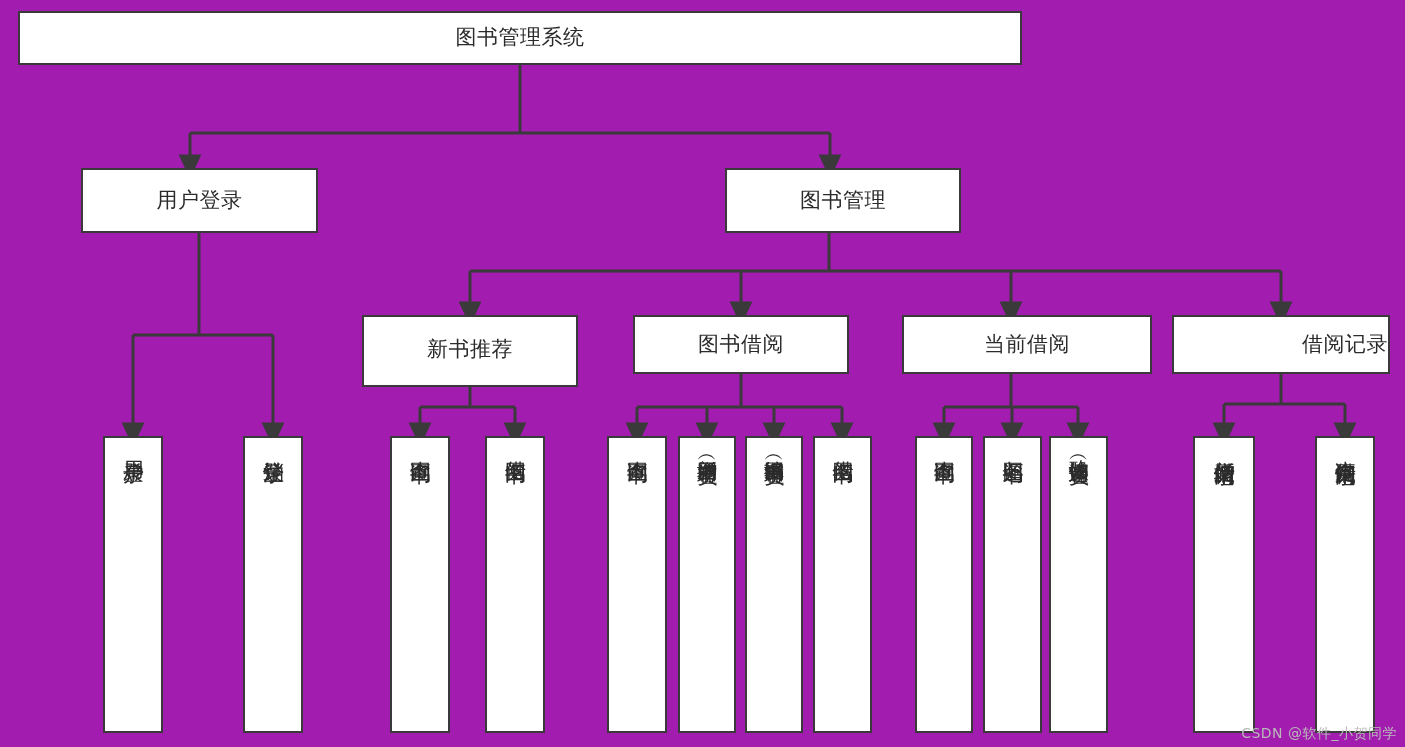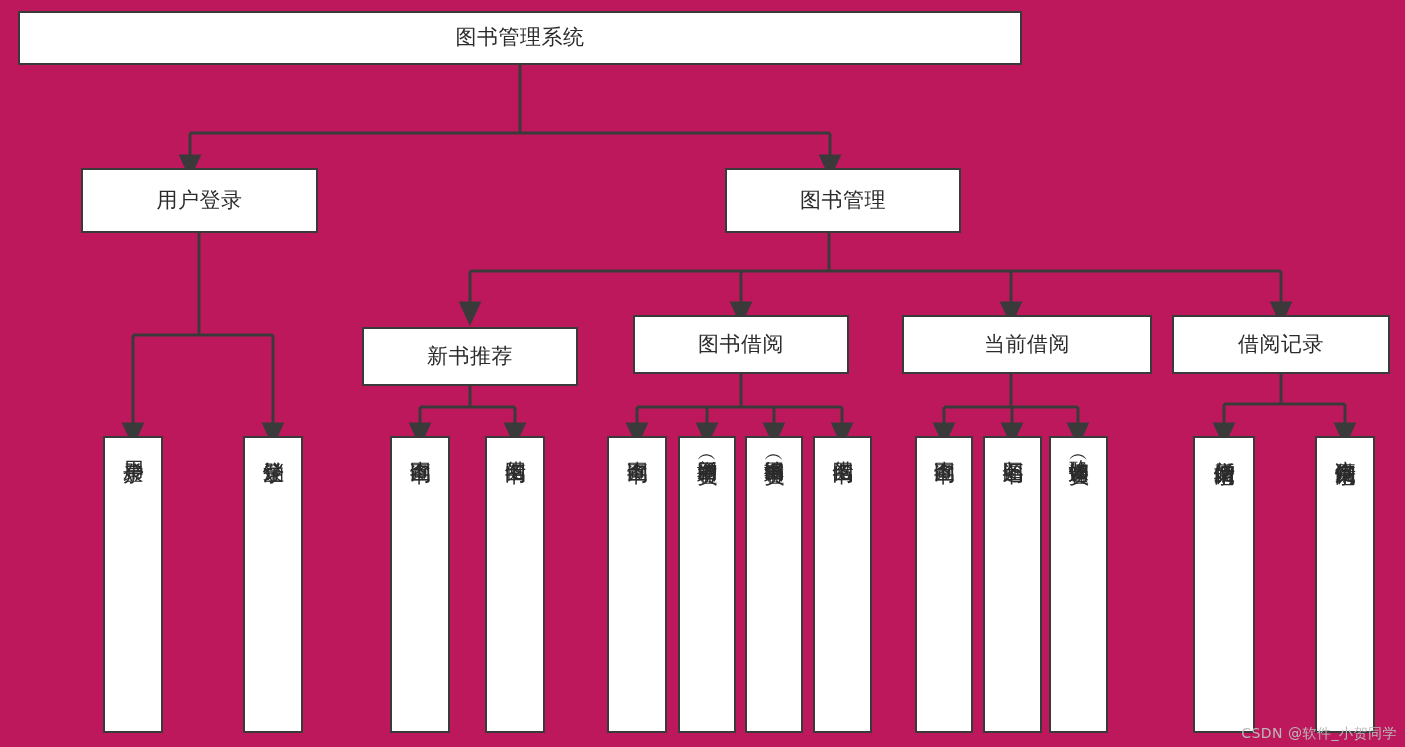--- a/index.html
+++ b/index.html
@@ -8,21 +8,21 @@
     padding: 0;
     background: #ffffff;
   }
   body {
     font-family: "DejaVu Sans", "Liberation Sans", sans-serif;
   }
   #diagram-root {
     position: relative;
     width: 1405px;
     height: 747px;
-    background: #be185d;
+    background: #a21caf;
     overflow: hidden;
   }
   #edges-layer {
     position: absolute;
     left: 0;
     top: 0;
     width: 1405px;
     height: 747px;
     pointer-events: none;
   }
@@ -130,30 +130,30 @@
     <span class="node-label">图书管理系统</span>
   </div>
 
   <div class="node node-h" style="left: 81px; top: 168px; width: 237px; height: 65px;">
     <span class="node-label">用户登录</span>
   </div>
   <div class="node node-h" style="left: 711px; top: 168px; width: 236px; height: 65px; margin-left: 14px;">
     <span class="node-label">图书管理</span>
   </div>
 
-  <div class="node node-h" style="left: 362px; top: 327px; width: 216px; height: 59px;">
+  <div class="node node-h" style="left: 362px; top: 315px; width: 216px; height: 72px; font-family: Liberation Mono, monospace;">
     <span class="node-label">新书推荐</span>
   </div>
   <div class="node node-h" style="left: 633px; top: 315px; width: 216px; height: 59px;">
     <span class="node-label">图书借阅</span>
   </div>
   <div class="node node-h" style="left: 902px; top: 315px; width: 250px; height: 59px;">
     <span class="node-label">当前借阅</span>
   </div>
-  <div class="node node-h" style="left: 1172px; top: 315px; width: 218px; height: 59px;">
+  <div class="node node-h" style="left: 1172px; top: 315px; width: 218px; height: 59px; justify-content: flex-end;">
     <span class="node-label">借阅记录</span>
   </div>
 
   <div class="node node-v" style="left: 103px; top: 436px; width: 60px; height: 297px;">
     <span class="node-label">用户登录</span>
   </div>
   <div class="node node-v" style="left: 243px; top: 436px; width: 60px; height: 297px;">
     <span class="node-label">注销登录</span>
   </div>
   <div class="node node-v" style="left: 390px; top: 436px; width: 60px; height: 297px;">

